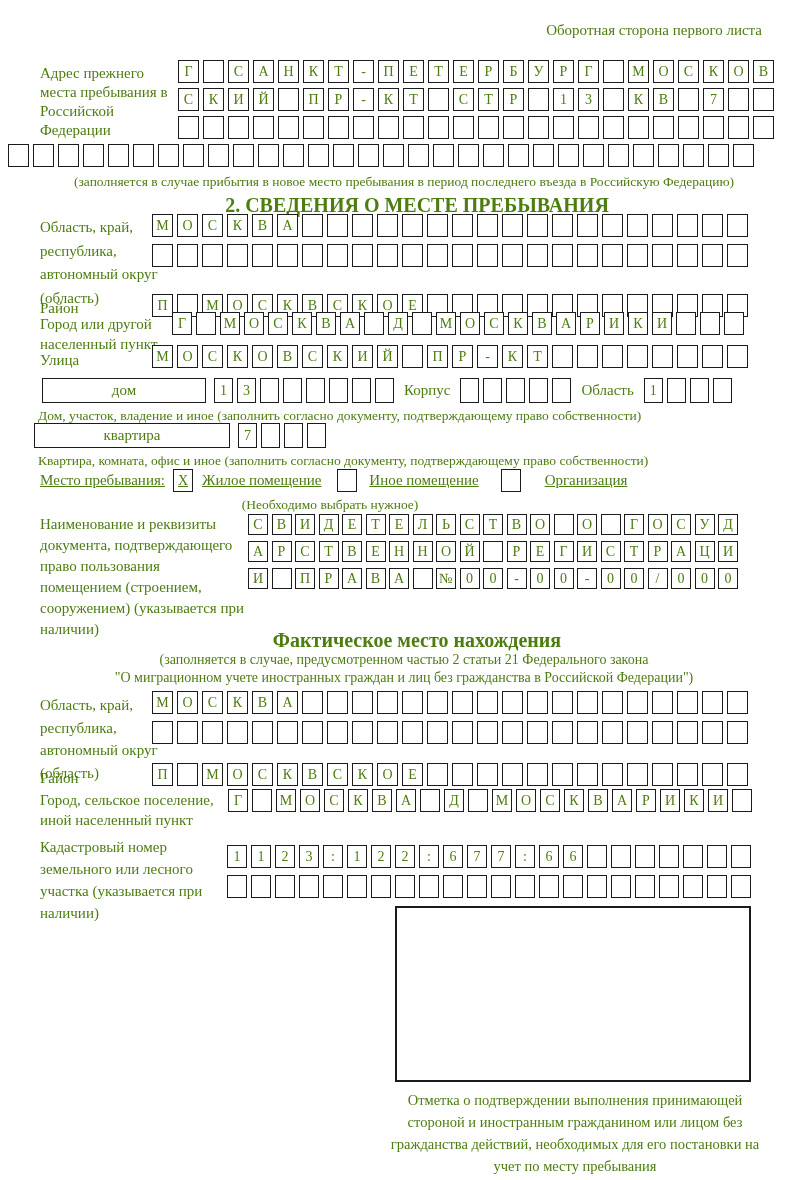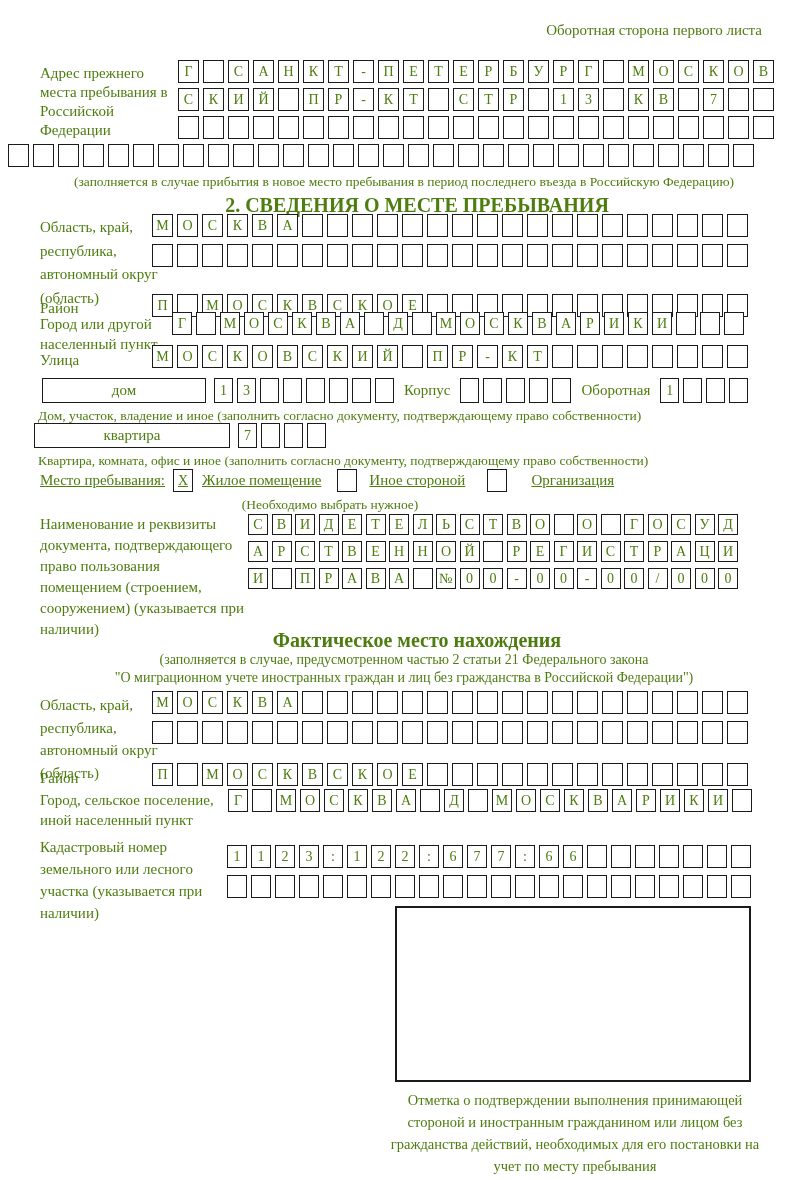--- a/index.html
+++ b/index.html
@@ -316,21 +316,21 @@
         <span class="cell"></span>
       </div>
     <span class="inline-lbl">Корпус</span>
     <div class="box-row">
         <span class="cell"></span>
         <span class="cell"></span>
         <span class="cell"></span>
         <span class="cell"></span>
         <span class="cell"></span>
       </div>
-    <span class="inline-lbl">Оборотная</span>
+    <span class="inline-lbl">Область</span>
     <div class="box-row">
         <span class="cell">1</span>
         <span class="cell"></span>
         <span class="cell"></span>
         <span class="cell"></span>
       </div>
   </div>
   <div class="abs caption" style="left:38px;top:408px;">Дом, участок, владение и иное (заполнить согласно документу, подтверждающему право собственности)</div>
 
   <div class="abs house-row" style="left:34px;top:423px;">
@@ -342,21 +342,21 @@
         <span class="cell"></span>
       </div>
   </div>
   <div class="abs caption" style="left:38px;top:453px;">Квартира, комната, офис и иное (заполнить согласно документу, подтверждающему право собственности)</div>
 
   <div class="abs stay-row" style="left:40px;top:469px;">
     <span style="margin-right:8px;">Место пребывания:</span>
     <span class="cell stay-box" style="margin-right:9px;">X</span>
     <span style="margin-right:16px;">Жилое помещение</span>
     <span class="cell stay-box" style="margin-right:12px;"></span>
-    <span style="margin-right:22px;">Иное стороной</span>
+    <span style="margin-right:22px;">Иное помещение</span>
     <span class="cell stay-box" style="margin-right:24px;"></span>
     <span>Организация</span>
   </div>
   <div class="abs caption" style="left:0;top:497px;width:660px;text-align:center;">(Необходимо выбрать нужное)</div>
 
   <div class="abs label" style="left:40px;top:514px;width:205px;line-height:21px;">Наименование и реквизиты документа, подтверждающего право пользования помещением (строением, сооружением) (указывается при наличии)</div>
   <div class="abs doc-rows" style="left:248px;top:514px;">
     <div class="box-row">
         <span class="cell">С</span>
         <span class="cell">В</span>

